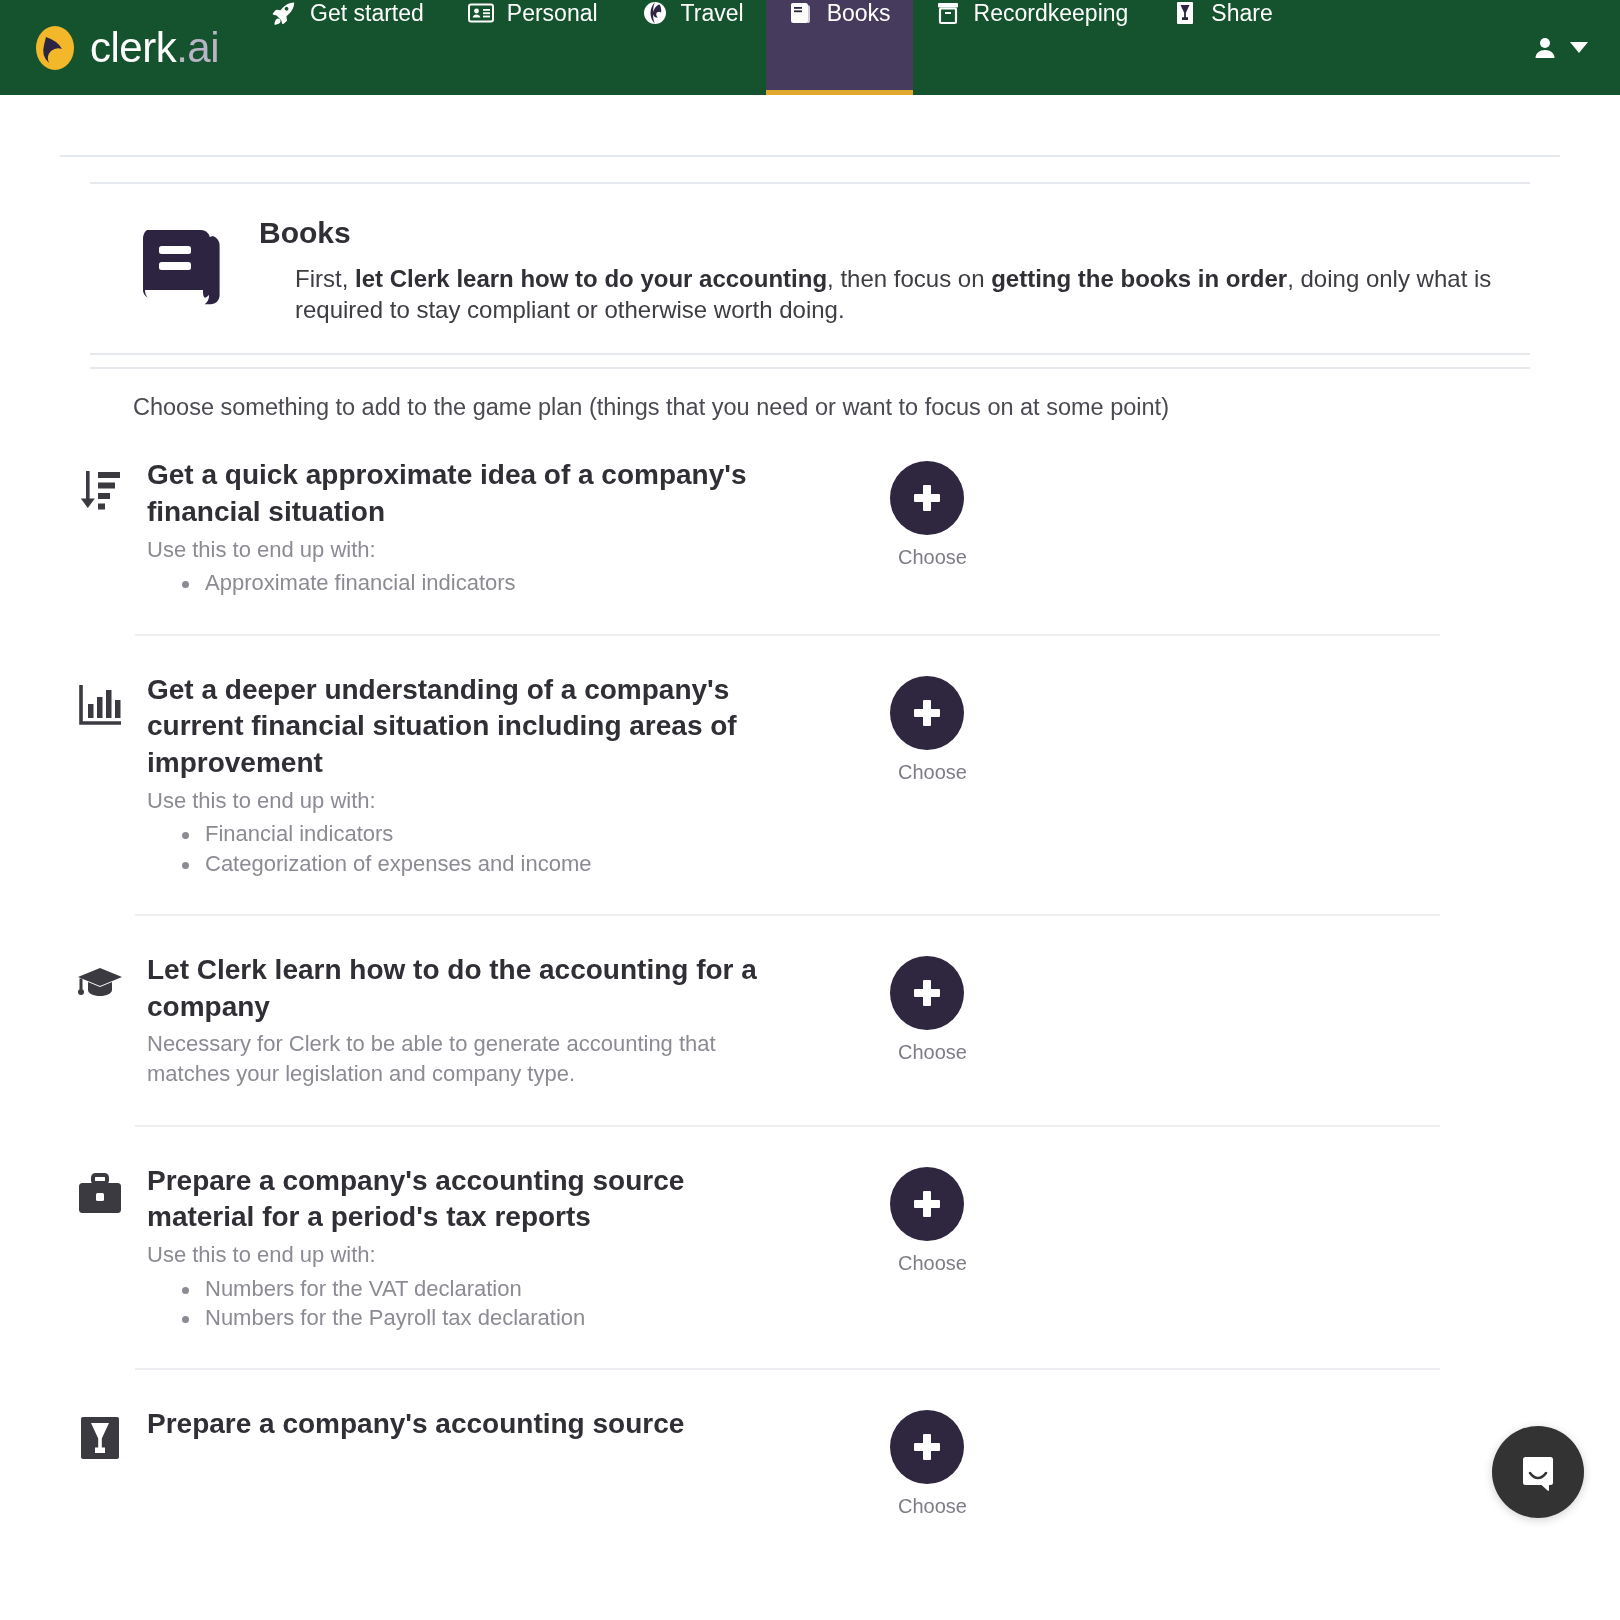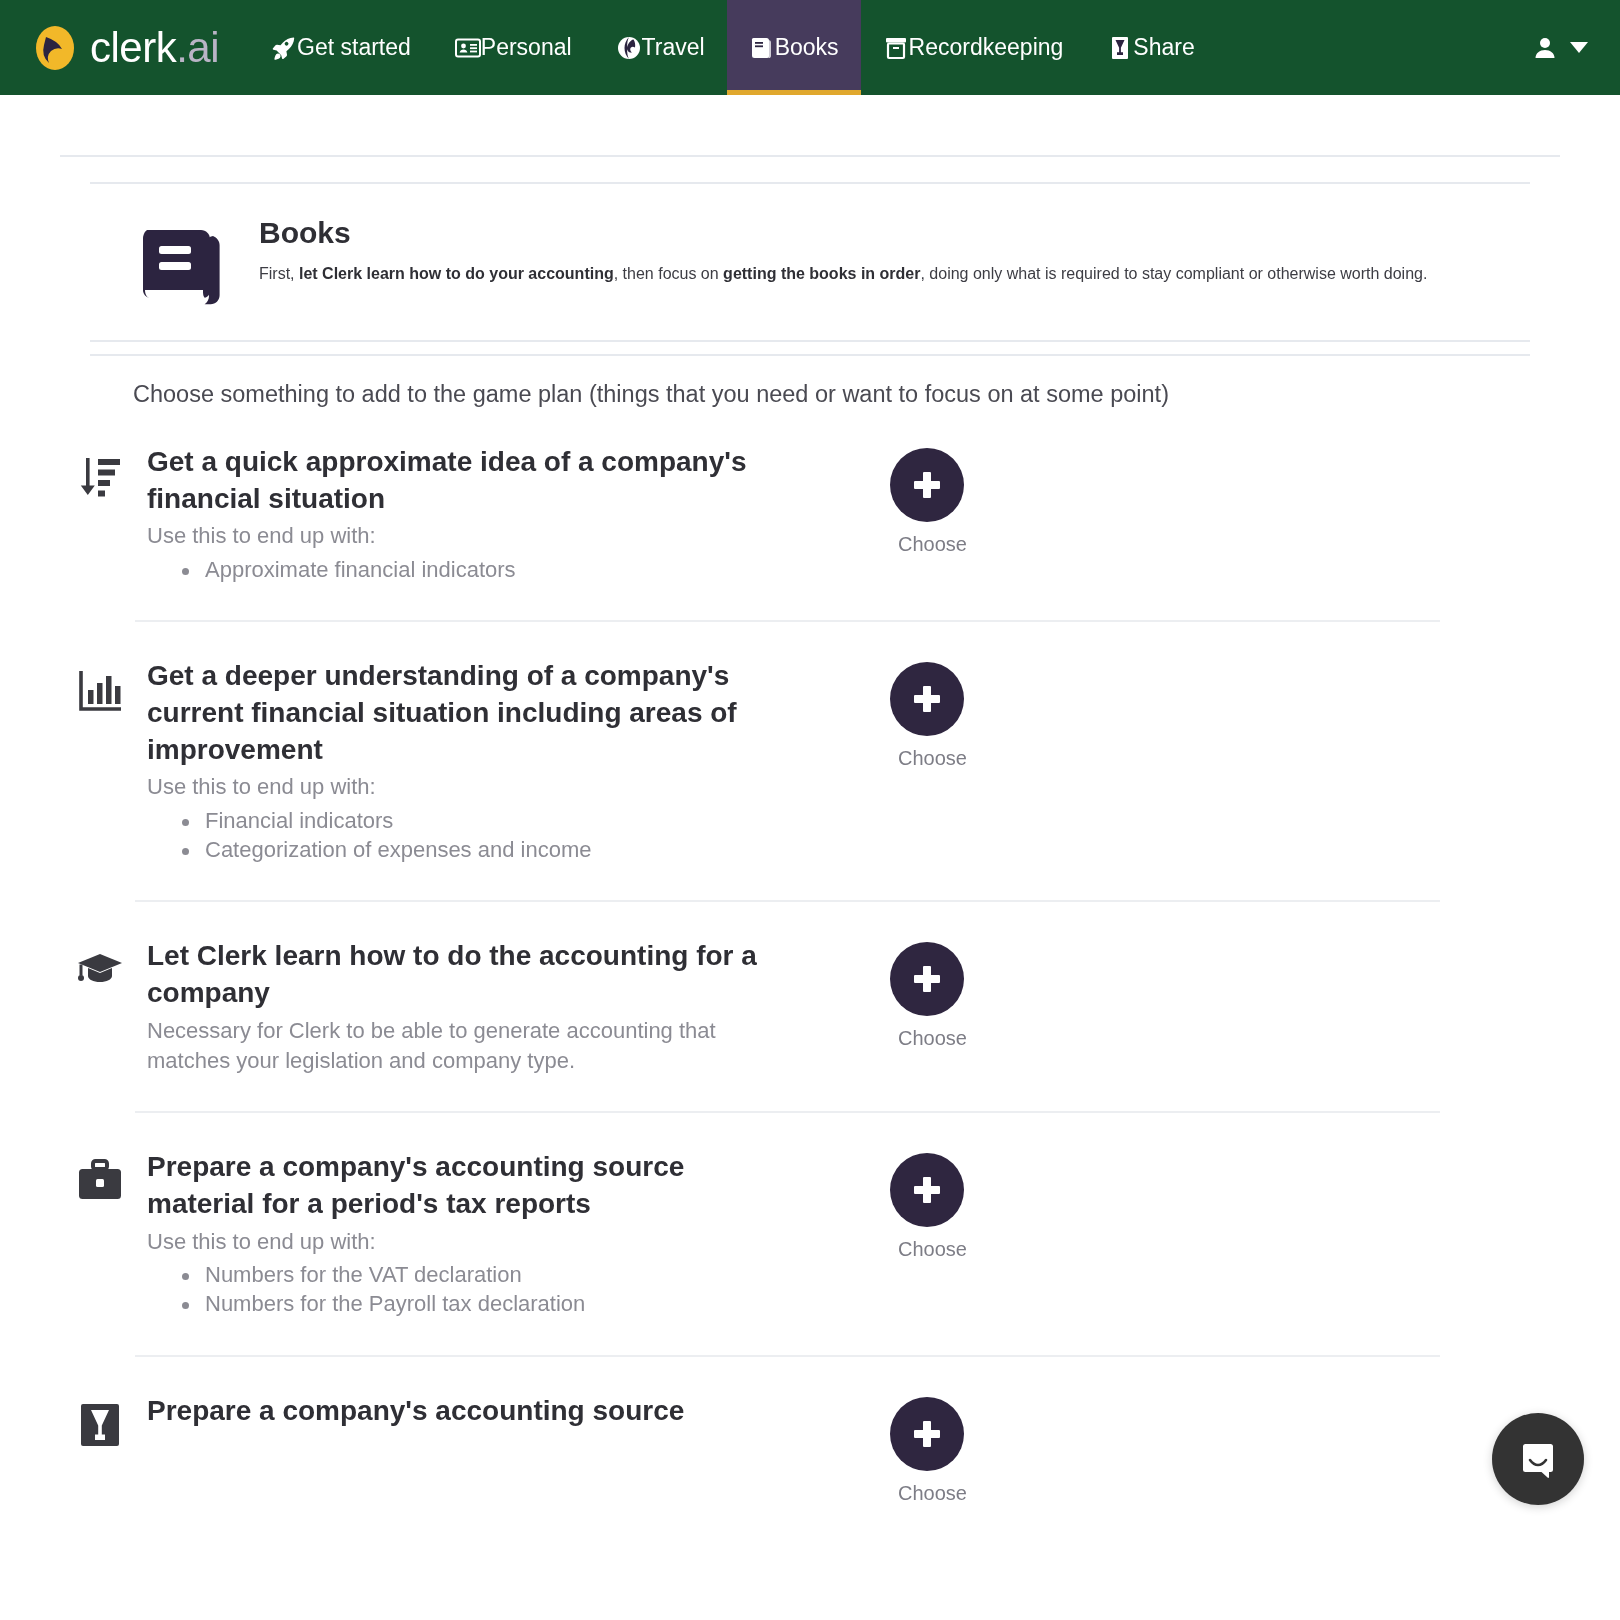--- a/index.html
+++ b/index.html
@@ -31,22 +31,21 @@
     line-height: 1;
     display: flex;
     align-items: baseline;
   }
   .brand-text .w1 { color: #ffffff; font-weight: 400; }
   .brand-text .w2 { color: #b9b4c6; font-weight: 400; }
 
   .nav-items { display: flex; align-items: stretch; }
   .nav-item {
     display: flex;
-    align-items: center;
-    gap: 0;
+    gap: 13px;
     padding: 0 22px;
     color: #ffffff;
     font-size: 23px;
     cursor: pointer;
     position: relative;
     white-space: nowrap;
   }
   .nav-item.active { background: #463b5c; }
   .nav-item.active::after {
     content: "";
@@ -89,24 +88,25 @@
   }
   .book-icon { flex: 0 0 auto; width: 96px; height: 96px; margin-top: 4px; }
   .header-text { padding-top: 4px; }
   .header-title {
     font-size: 30px;
     font-weight: bold;
     color: #2f2f35;
     margin-bottom: 14px;
   }
   .header-desc {
-    font-size: 16px;
+    font-size: 24px;
     line-height: 1.28;
     color: #3d3d44;
     max-width: 1250px;
+    margin-left: 36px;
   }
   .header-desc b { font-weight: bold; color: #2f2f35; }
 
   .prompt {
     font-size: 23.5px;
     color: #4a4a52;
     padding: 25px 100px 0 133px;
   }
 
   

